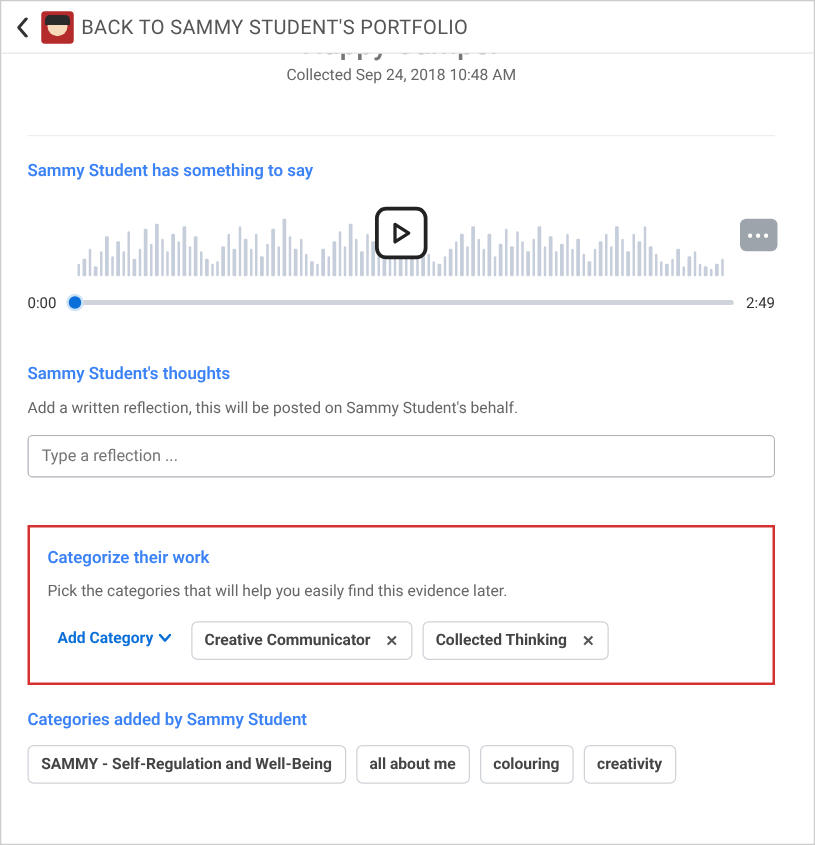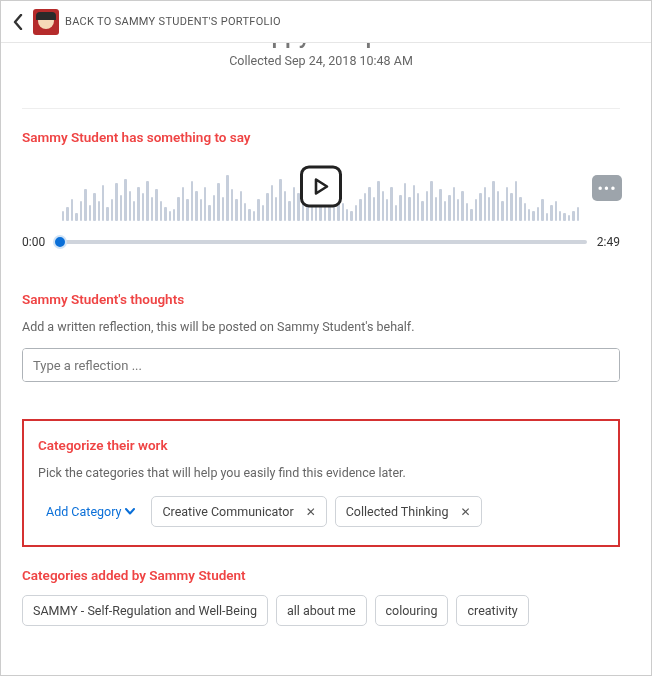--- a/index.html
+++ b/index.html
@@ -37,21 +37,21 @@
   }
   .avatar::before {
     content: ""; position: absolute; left: 5px; top: 4px; width: 16px; height: 16px;
     background: #f6d9b8; border-radius: 50%;
   }
   .avatar::after{
     content:""; position:absolute; left:3px; top:3px; width:20px; height:8px;
     background:#2a2a2a; border-radius:4px 4px 0 0;
   }
   .back-label {
-    font-size: 11px;
+    font-size: 16px;
     letter-spacing: .3px;
     color: #555;
     cursor: pointer;
   }
 
   
   .scroll {
     position: absolute;
     left: 1px; right: 1px;
     top: 42px; bottom: 1px;
@@ -68,21 +68,21 @@
   .title-block h1 {
     font-size: 24px; color: #777; font-weight: 500;
   }
   .collected {
     font-size: 12.5px; color: #666; margin-top: 4px; margin-bottom: 40px;
   }
 
   hr.soft { border: none; border-top: 1px solid #eee; margin: 0 0 20px; }
 
   .section-title {
-    font-size: 13.5px; font-weight: 600; color: #ef4444;
+    font-size: 13.5px; font-weight: 600; color: #3b82f6;
     margin-bottom: 12px;
   }
 
   
   .audio-wrap { position: relative; }
   .more-btn {
     position: absolute; right: -2px; top: 18px;
     width: 30px; height: 26px; border-radius: 5px;
     background: #9da4ab; color: #fff;
     display: flex; align-items: center; justify-content: center;
@@ -135,21 +135,21 @@
     margin-bottom: 34px;
     font-family: inherit;
   }
 
   
   .cat-box {
     border: 2px solid #d53131;
     padding: 16px 14px 18px;
     margin-bottom: 20px;
   }
-  .cat-row { display: flex; align-items: center; flex-wrap: wrap; gap: 8px; }
+  .cat-row { display: flex; align-items: flex-start; flex-wrap: wrap; gap: 8px; font-weight: bold; }
   .add-cat {
     color: #0a6fd8; font-size: 12.5px;
     display: inline-flex; align-items: center; gap: 4px;
     padding: 6px 8px; cursor: pointer; border-radius: 4px;
   }
   .chip {
     border: 1px solid #cfd3d8; border-radius: 5px;
     padding: 7px 10px;
     display: inline-flex; align-items: center; gap: 12px;
     font-size: 12.5px; color: #444; background: #fff;

